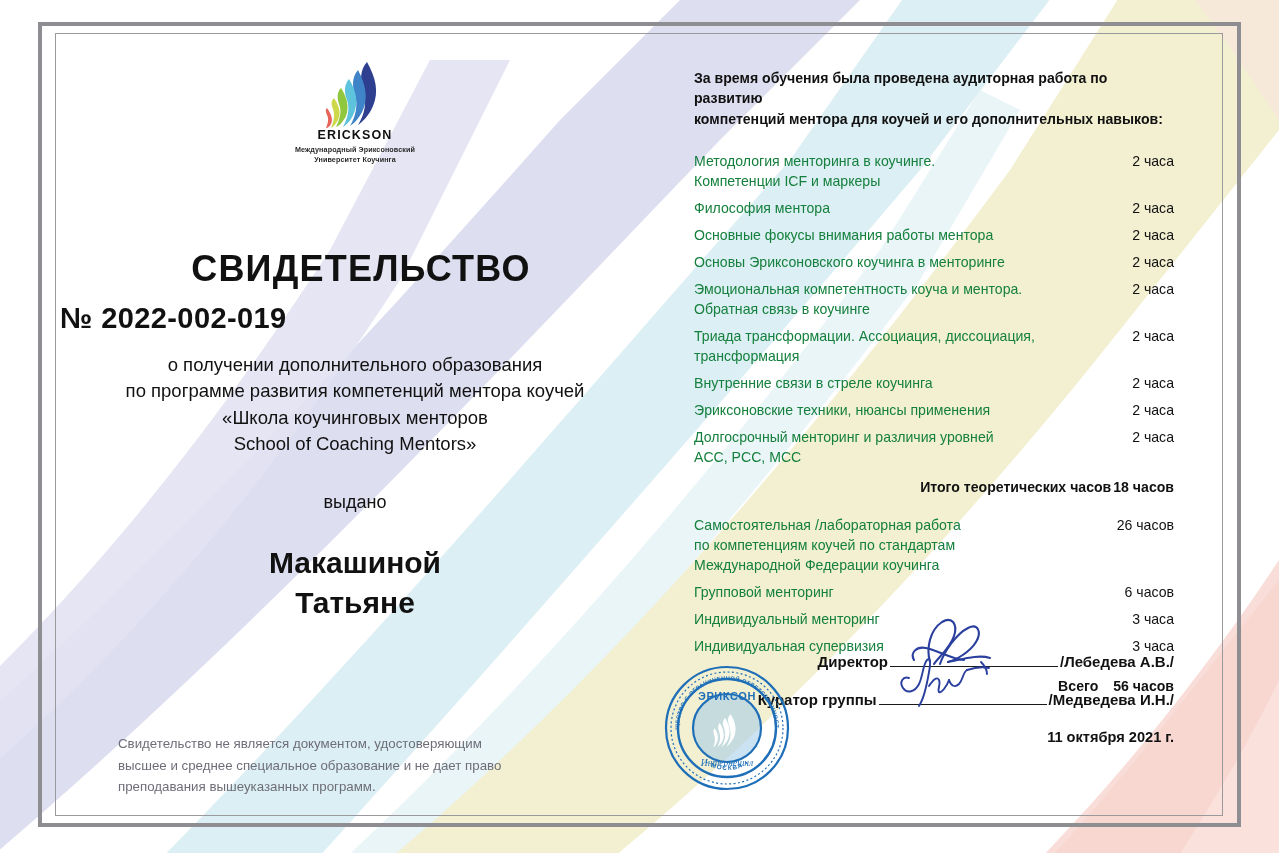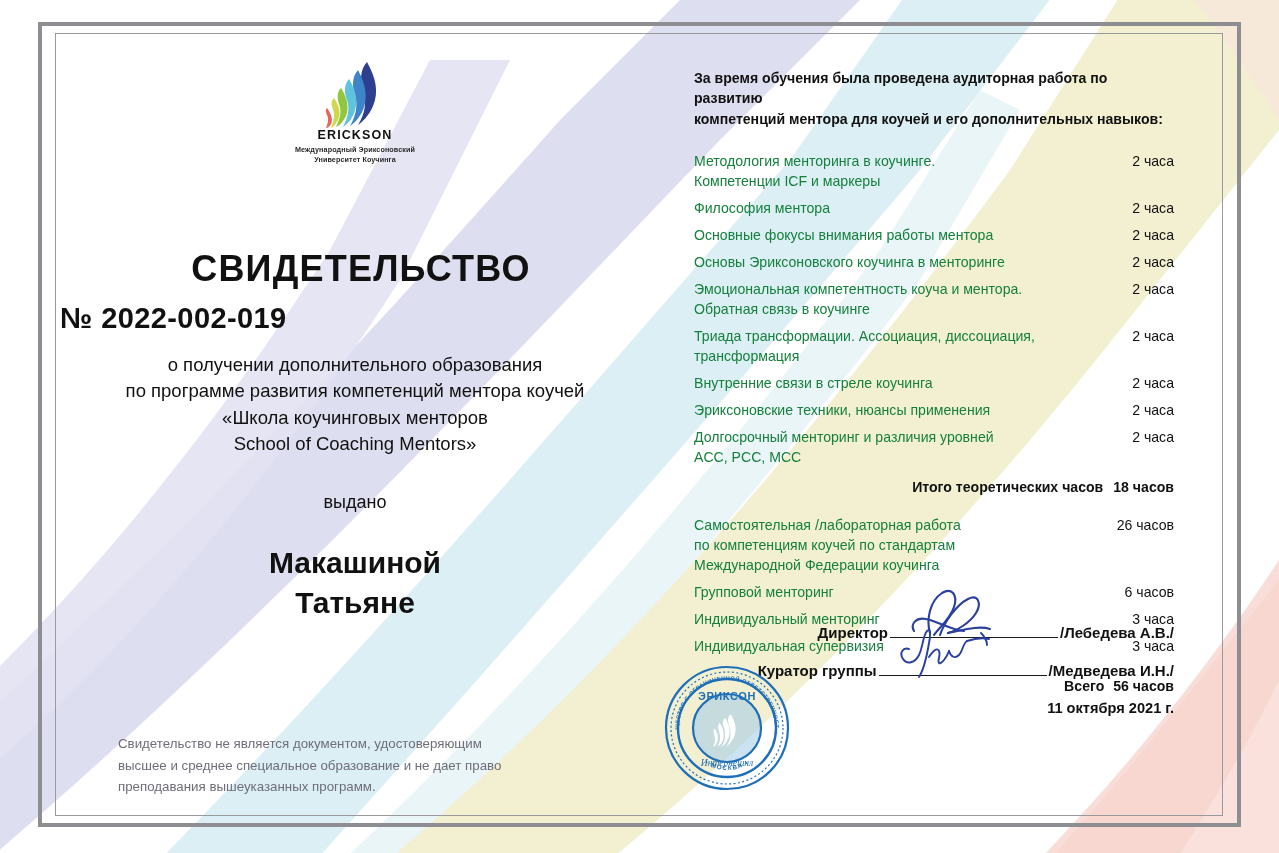--- a/index.html
+++ b/index.html
@@ -179,37 +179,37 @@
   .total-row {
     display: flex;
     justify-content: flex-end;
     align-items: baseline;
     font-size: 14.1px;
     font-weight: bold;
     color: #111;
     margin-top: 12px;
     margin-bottom: 20px;
   }
-  .total-row .t-label { margin-right: 10px; text-align: center; }
+  .total-row .t-label { margin-right: 2px; text-align: center; }
 
   .grand-row {
     display: flex;
     justify-content: flex-end;
     align-items: baseline;
     font-size: 14.1px;
     font-weight: bold;
     color: #111;
     margin-top: 22px;
   }
-  .grand-row .g-label { margin-right: 9px; }
+  .grand-row .g-label { margin-right: 15px; }
 
   
   .sig-area {
     position: absolute;
-    left: 694px; top: 624px;
+    left: 694px; top: 653px;
     width: 480px;
   }
   .sig-row {
     display: flex;
     align-items: baseline;
     justify-content: flex-end;
     margin-bottom: 21px;
     position: relative;
   }
   .sig-role {

